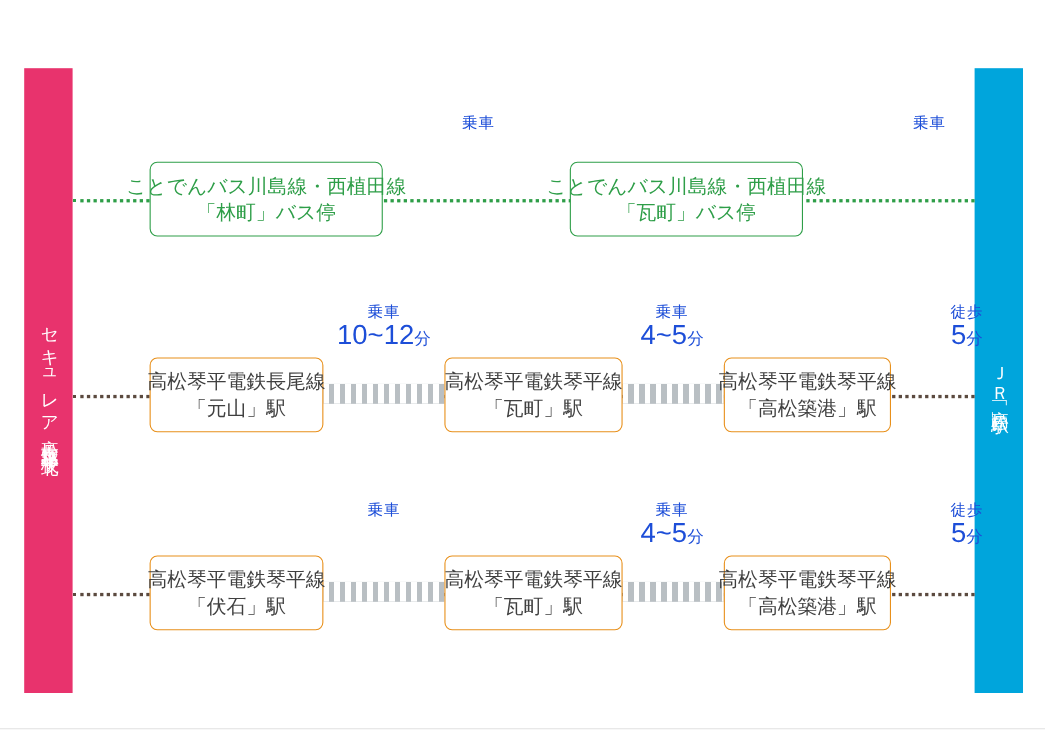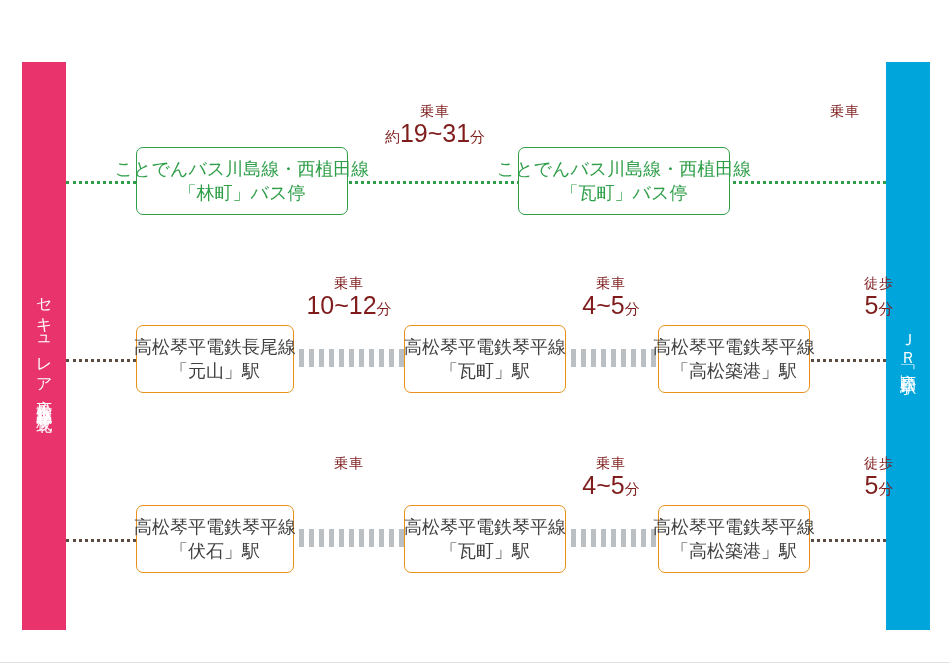--- a/index.html
+++ b/index.html
@@ -116,21 +116,21 @@
       to right,
       #ffffff 0px, #ffffff 5px,
       #b9bfc3 5px, #b9bfc3 10px
     );
   }
 
   
   .timelab {
     position: absolute;
     text-align: center;
-    color: #7f1d1d;
+    color: #1d4ed8;
     z-index: 4;
   }
   .timelab .mode {
     font-size: 14px;
     letter-spacing: 1px;
     margin-bottom: -2px;
   }
   .timelab .dur {
     font-size: 16px;
     white-space: nowrap;
@@ -181,23 +181,20 @@
       <span class="l2">「林町」バス停</span>
     </div>
 
     <div class="stopbox bus" style="left:452px; width:212px;">
       <span class="l1">ことでんバス川島線・西植田線</span>
       <span class="l2">「瓦町」バス停</span>
     </div>
 
     <div class="timelab" style="left:290px; top:-2px; width:158px;">
       <div class="mode">乗車</div>
-      <div class="dur">
-        <span class="approx">約</span><span class="big">19~31</span><span class="unit">分</span>
-      </div>
     </div>
 
     <div class="timelab" style="left:700px; top:-2px; width:158px;">
       <div class="mode">乗車</div>
     </div>
   </div>
 
   <div class="row" id="row-nagao">
 
     <div class="dotline"></div>

